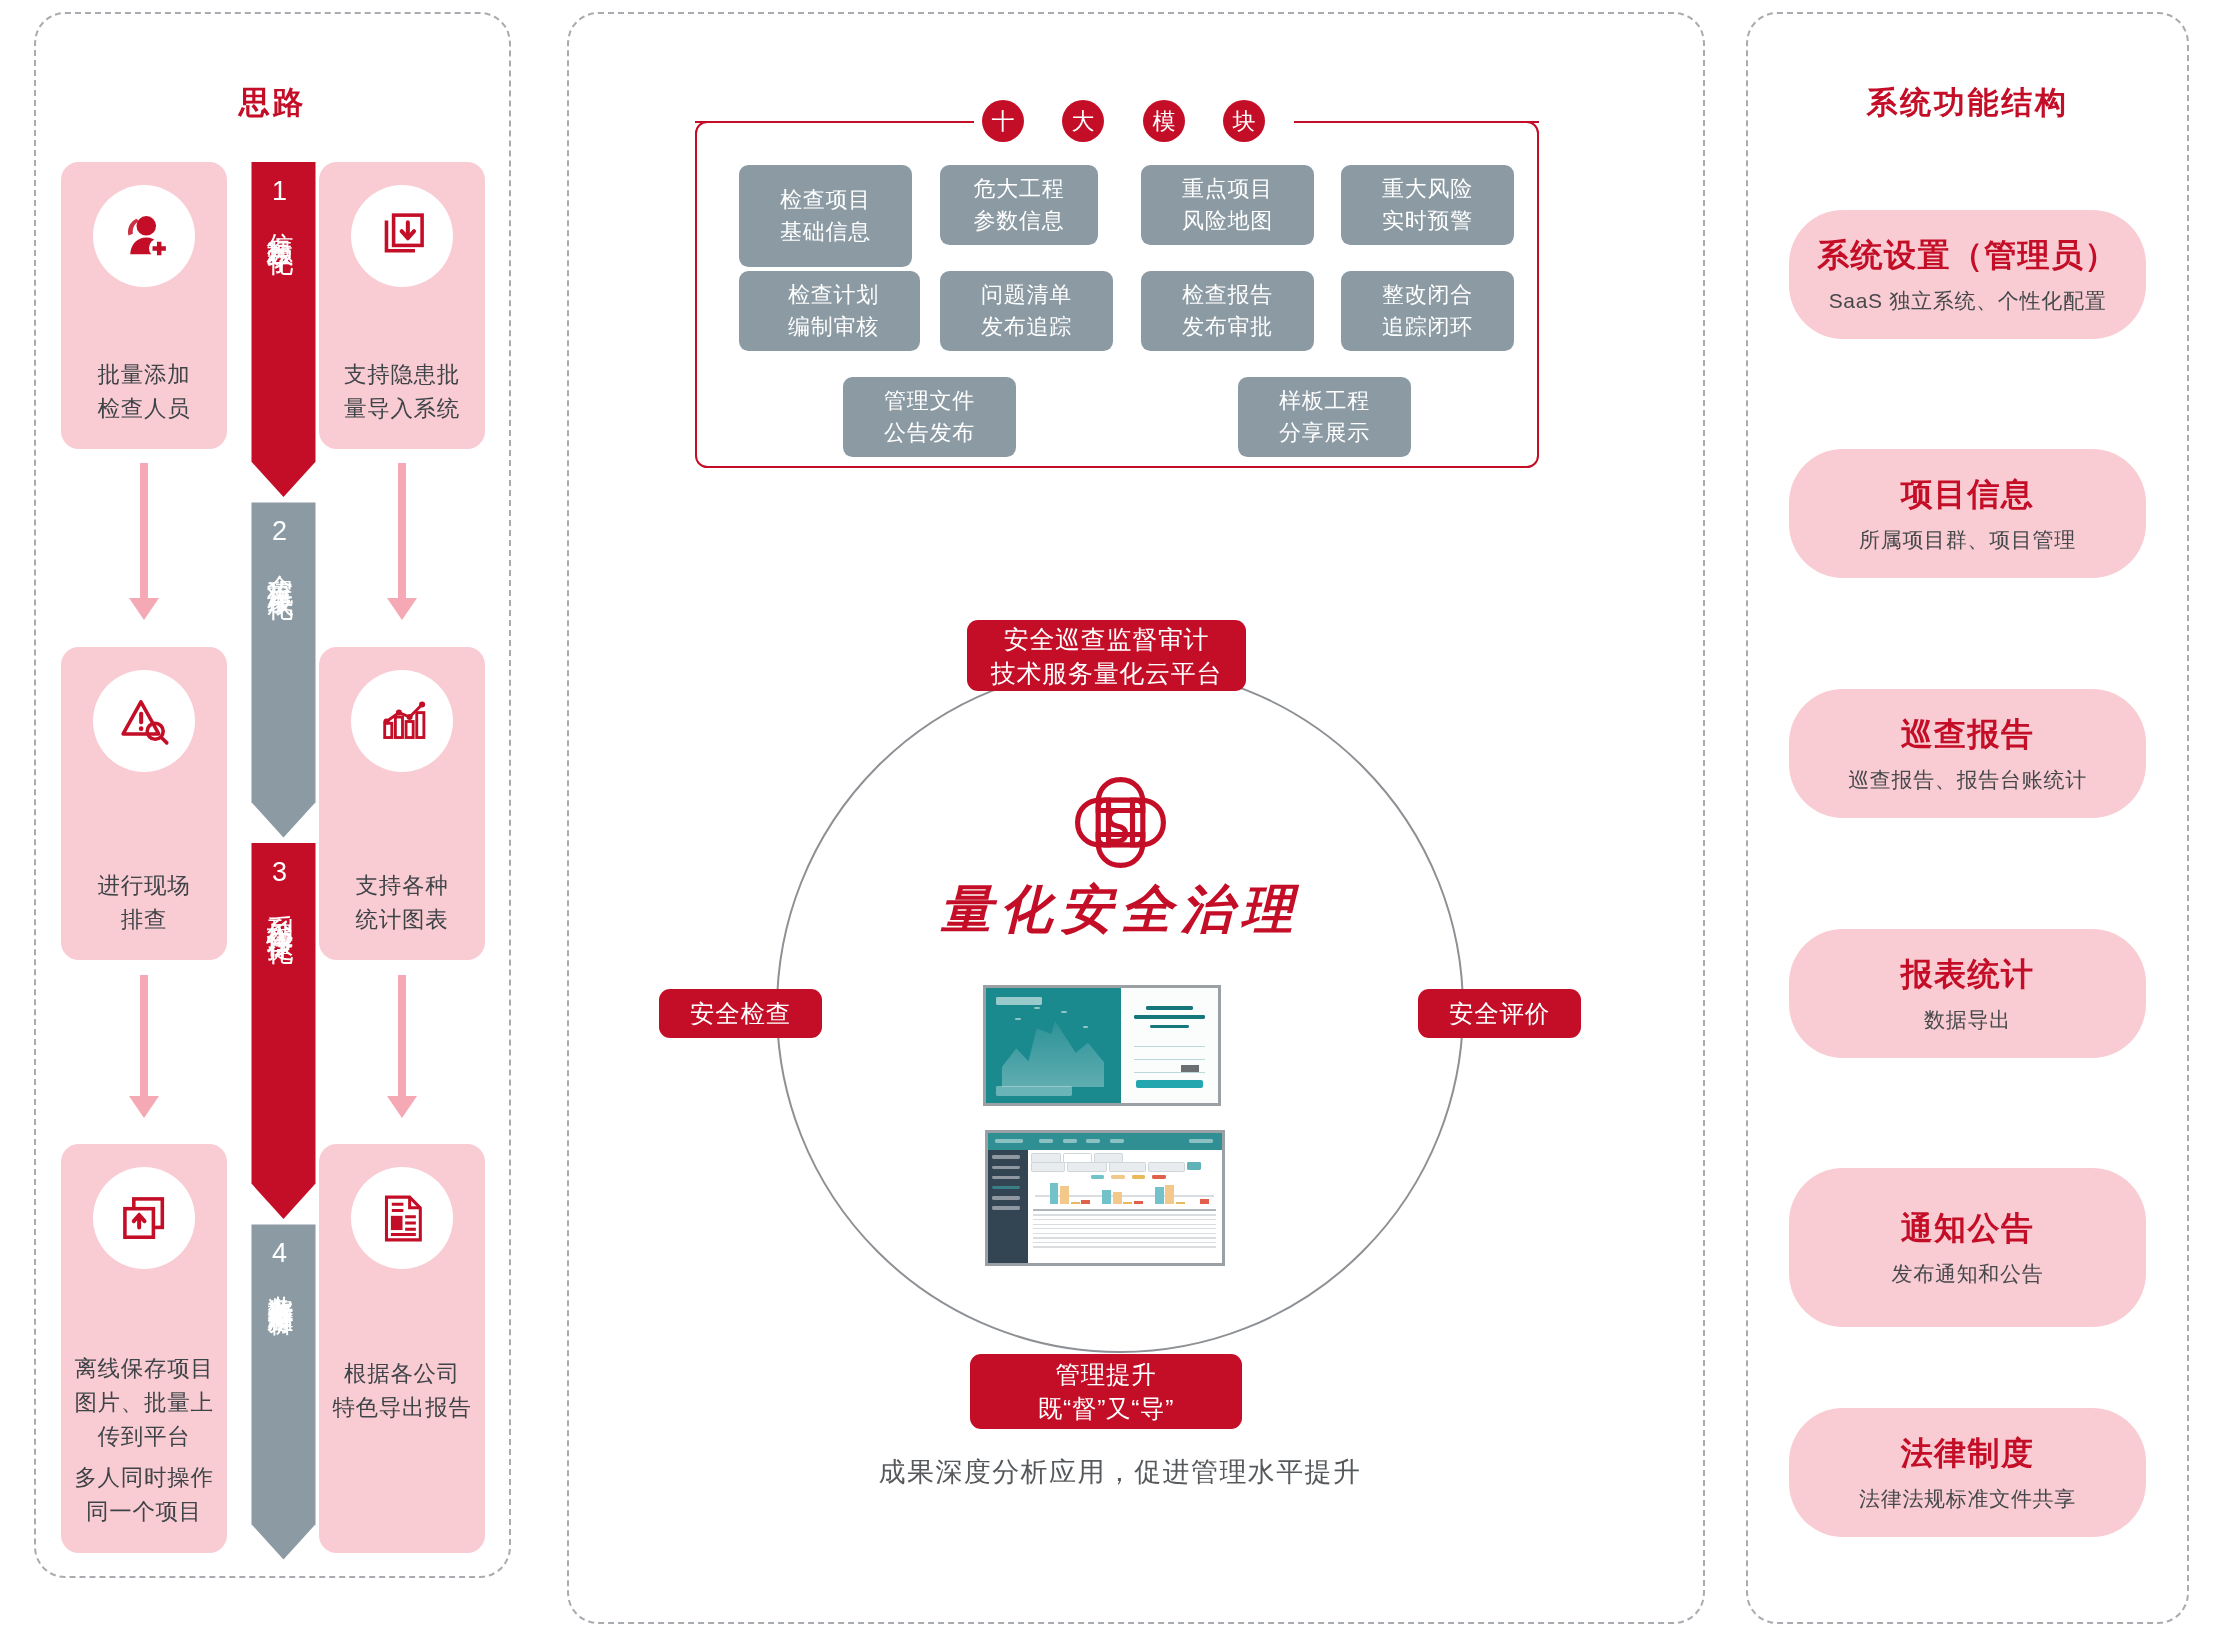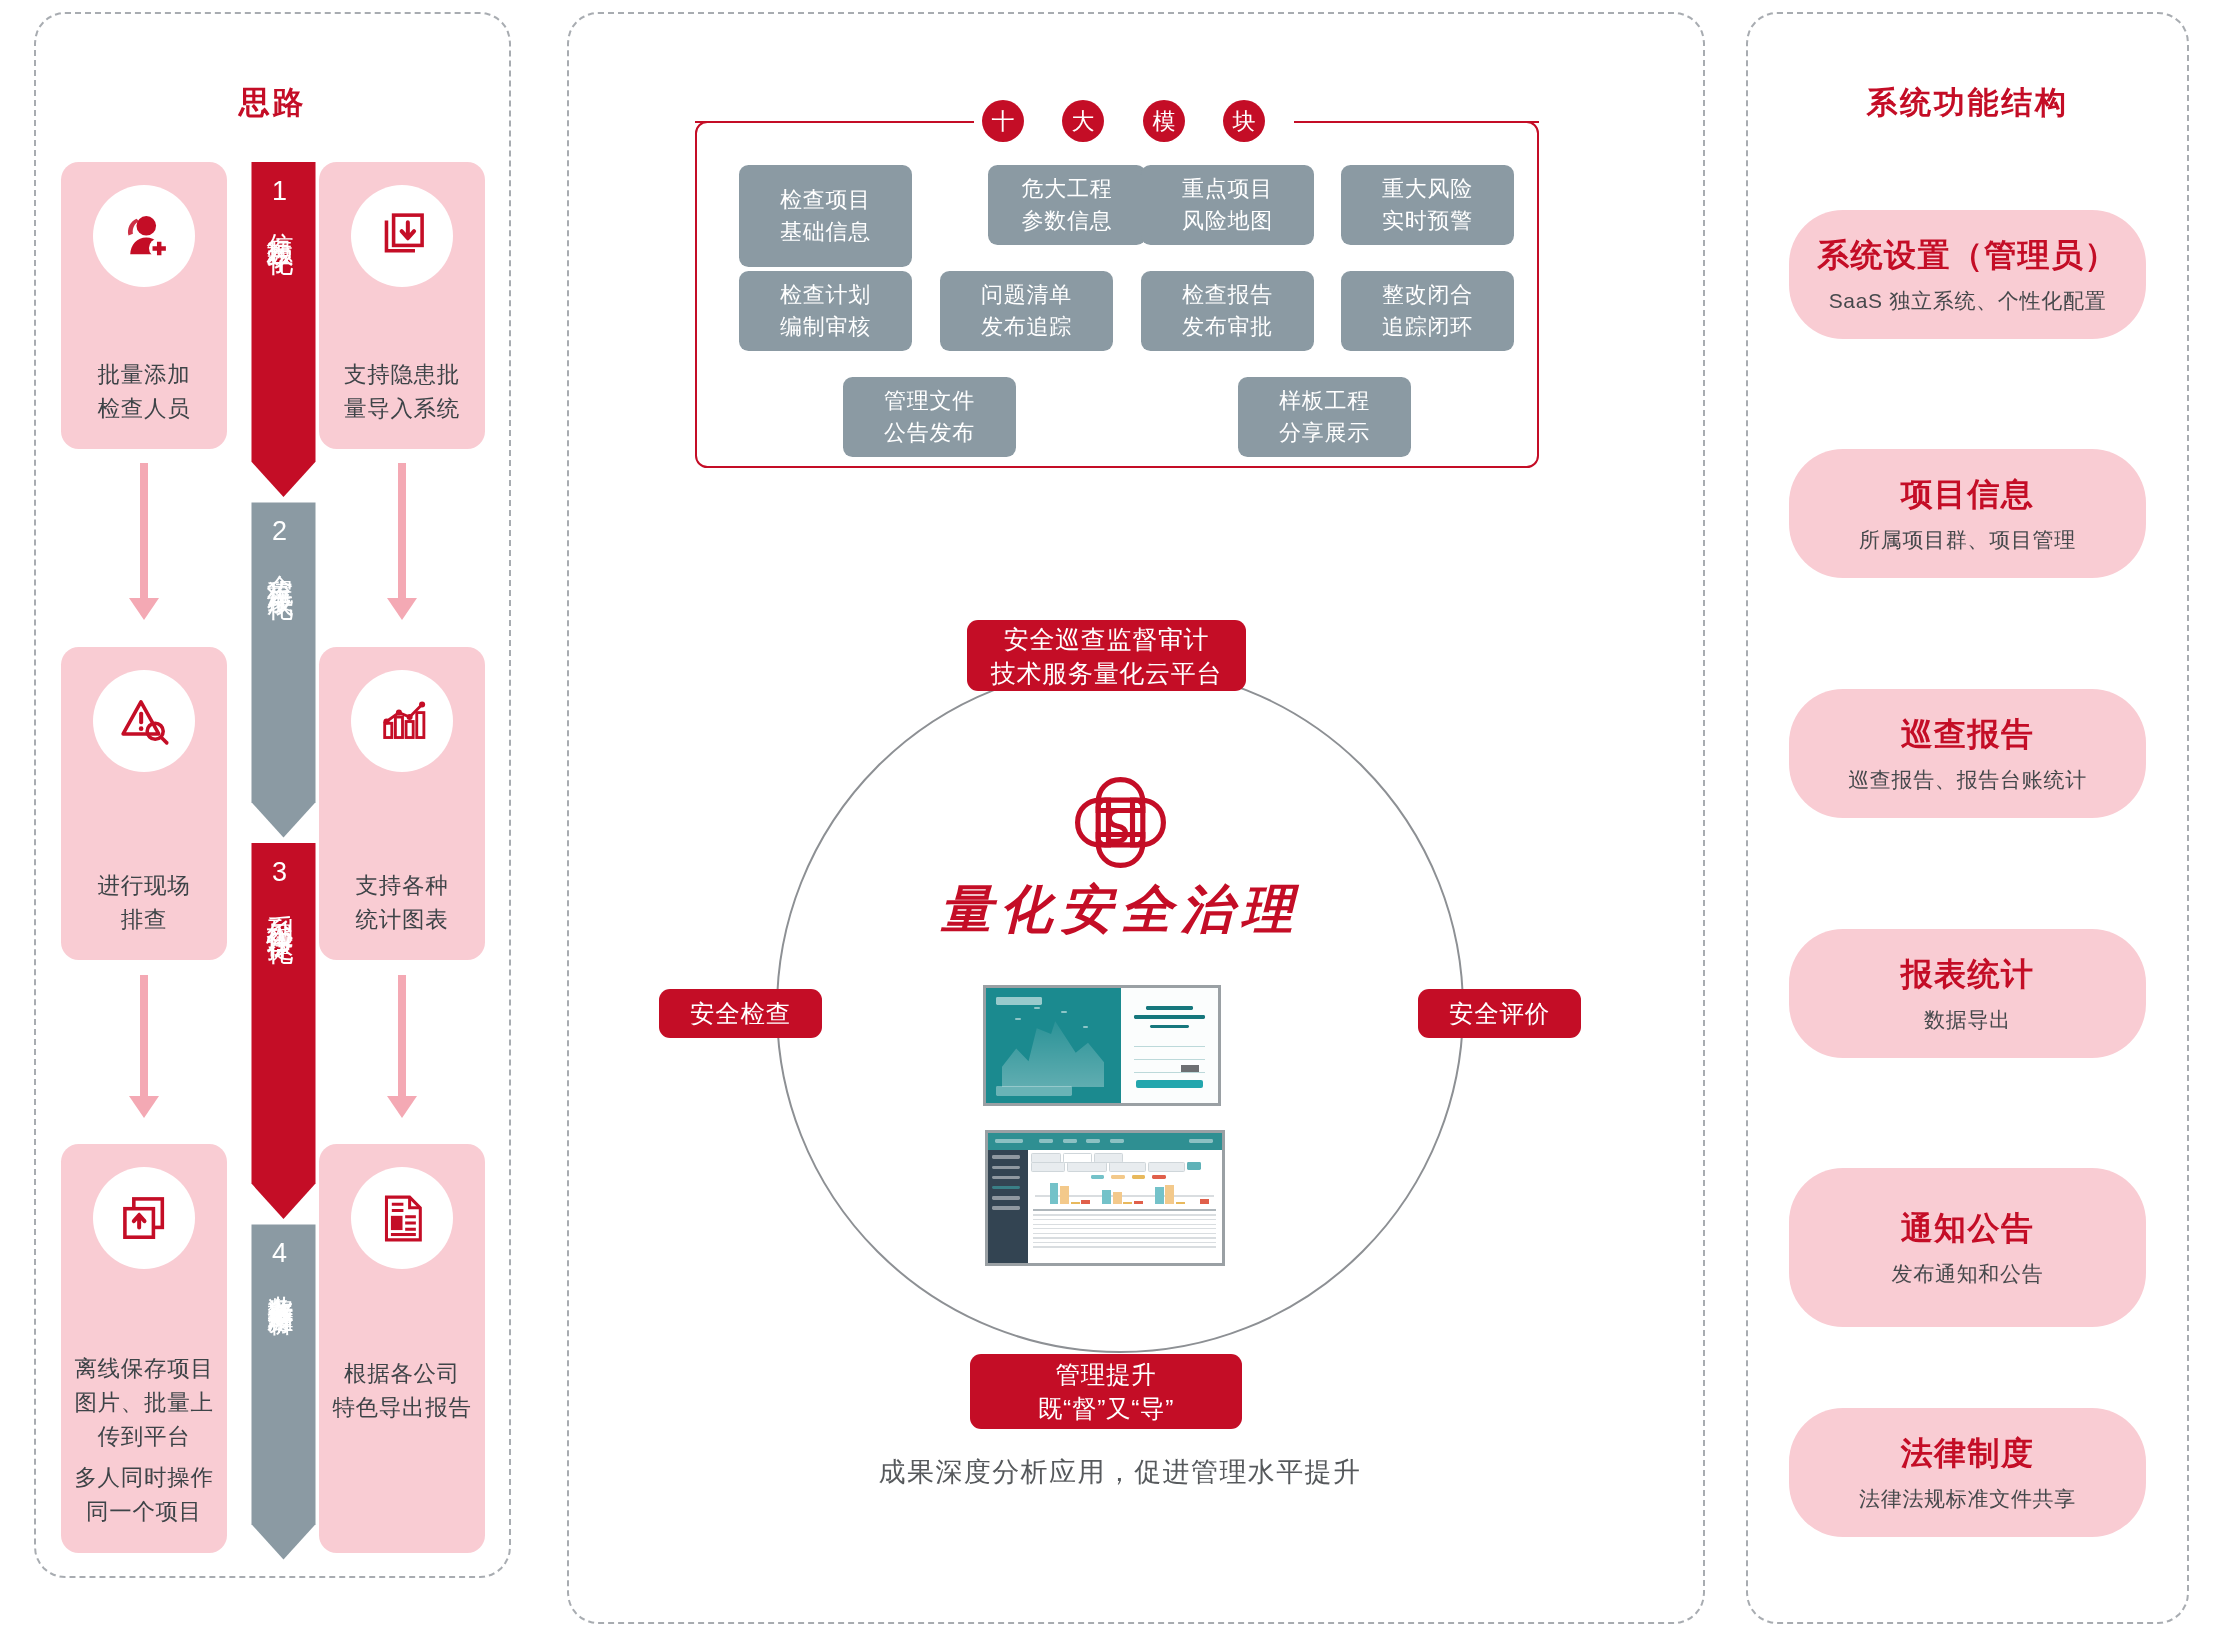--- a/index.html
+++ b/index.html
@@ -280,28 +280,28 @@
 <div class="mod-head-line"></div>
 <div class="mod-head-mask" style="left:974px;width:320px;"></div>
 
 <div class="big-circle" style="left:982px;">十</div>
 <div class="big-circle" style="left:1062px;">大</div>
 <div class="big-circle" style="left:1143px;">模</div>
 <div class="big-circle" style="left:1223px;">块</div>
 
 <div class="mod-box" style="left:739px;top:165px;width:173px;height:102px;">检查项目
 基础信息</div>
-<div class="mod-box" style="left:940px;top:165px;width:158px;height:80px;margin-left:48px;">危大工程
+<div class="mod-box" style="left:940px;top:165px;width:158px;height:80px;">危大工程
 参数信息</div>
 <div class="mod-box" style="left:1141px;top:165px;width:173px;height:80px;">重点项目
 风险地图</div>
 <div class="mod-box" style="left:1341px;top:165px;width:173px;height:80px;">重大风险
 实时预警</div>
 
-<div class="mod-box" style="left:739px;top:271px;width:173px;height:80px;">检查计划
+<div class="mod-box" style="left:739px;top:271px;width:173px;height:80px;padding-left:8px;">检查计划
 编制审核</div>
 <div class="mod-box" style="left:940px;top:271px;width:173px;height:80px;">问题清单
 发布追踪</div>
 <div class="mod-box" style="left:1141px;top:271px;width:173px;height:80px;">检查报告
 发布审批</div>
 <div class="mod-box" style="left:1341px;top:271px;width:173px;height:80px;">整改闭合
 追踪闭环</div>
 
 <div class="mod-box" style="left:843px;top:377px;width:173px;height:80px;">管理文件
 公告发布</div>

